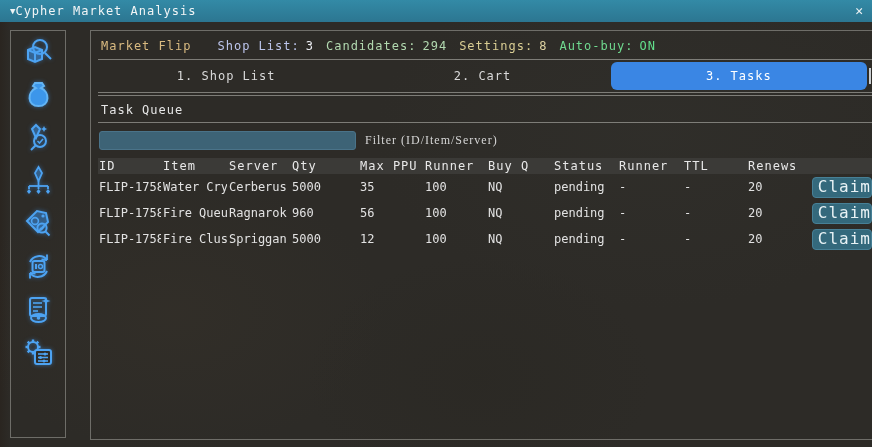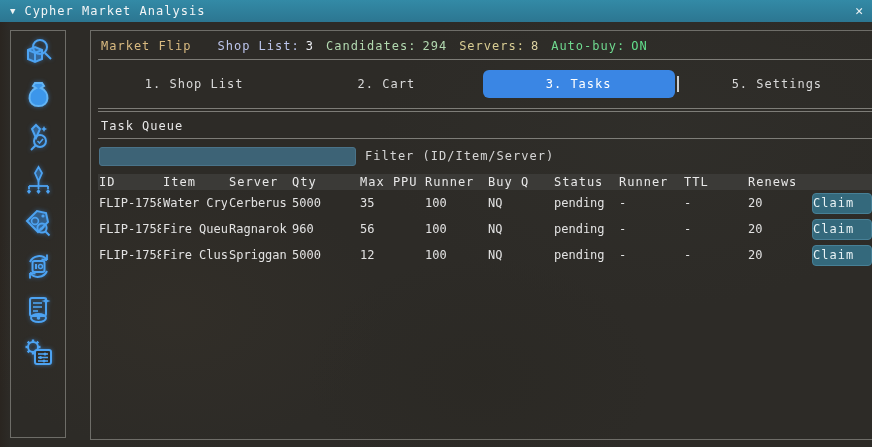--- a/index.html
+++ b/index.html
@@ -20,21 +20,21 @@
     background-color: #2d2b27;
   }
   
   .titlebar {
     position: absolute; left: 0; top: 0; width: 872px; height: 22px;
     background: linear-gradient(180deg, #338aa6, #2c7691);
     display: flex; align-items: center;
     font-size: 12px; color: #f2f5f6;
   }
   .collapse-btn { margin-left: 10px; font-size: 9px; cursor: default; color: #eef3f4; }
-  .title-text { margin-left: 9px; letter-spacing: 1px; }
+  .title-text { letter-spacing: 1px; }
   .close-btn { position: absolute; right: 9px; top: 3px; font-size: 13px; color: #eef3f4; }
   
   .sidebar {
     position: absolute; left: 10px; top: 30px; width: 56px; height: 408px;
     border: 1px solid rgba(190,190,185,0.45);
     display: flex; flex-direction: column; align-items: center;
     padding-top: 5px; gap: 12px;
   }
   .side-icon { width: 31px; height: 31px; display: flex; align-items: center; justify-content: center; }
   .side-icon svg { filter: drop-shadow(0 0 2px rgba(60,150,240,0.55)); }
@@ -49,58 +49,58 @@
   .mode-title { color: #d9ba80; margin-left: 3px; letter-spacing: 1px; }
   .stat { margin-left: 26px; letter-spacing: 1px; }
   .stat .v { margin-left: 6px; }
   .stat-shoplist  { color: #bcc5ec; } .stat-shoplist .v  { color: #ecedf2; }
   .stat-candidates{ color: #b2d9b0; } .stat-candidates .v{ color: #b2d9b0; }
   .stat-servers   { color: #d9cd93; } .stat-servers .v   { color: #ded3a2; }
   .stat-autobuy   { color: #6fd98f; } .stat-autobuy .v   { color: #62e08c; }
   .sep { border: none; border-top: 1px solid rgba(205,205,200,0.5); height: 0; }
   .sep-1 { margin-top: 4px; }
   
-  .tabs { display: flex; align-items: center; height: 46px; margin-top: 1px; }
+  .tabs { display: flex; align-items: center; height: 30px; margin-top: 1px; }
   .tab {
     flex: 1 1 0; text-align: center; height: 28px; line-height: 28px;
     color: #d9d9d9; letter-spacing: 1px; white-space: nowrap;
   }
   .tab.active {
     background: #3a86e4; border-radius: 6px; color: #ffffff;
   }
   .tab-caret { width: 2px; height: 16px; background: #c9cdd0; margin: 0 2px; }
   .sep-double { margin-top: 1px; }
   .sep-double2 { margin-top: 2px; }
   
   .section-title { margin-top: 7px; margin-left: 3px; letter-spacing: 1px; color: #e6e6e6; }
   .sep-3 { margin-top: 5px; }
   .filter-row { display: flex; align-items: center; margin-top: 7px; height: 20px; }
   .filter-input {
     width: 257px; height: 19px; margin-left: 1px;
     background: #3d6376; border: 1px solid #4a7389; border-radius: 3px;
     color: #e8eef2; font-family: inherit; font-size: 12px; padding: 0 5px; outline: none;
   }
-  .filter-label { margin-left: 9px; color: #d6d6d6; letter-spacing: 1px; }
+  .filter-label { margin-left: 9px; color: #d6d6d6; letter-spacing: 1px; font-family: Liberation Serif, serif; }
   
   .task-table { margin-top: 8px; }
   .tgrid {
     display: grid;
     grid-template-columns: 63px 66px 63px 68px 65px 63px 66px 65px 65px 64px 66px 1fr;
     align-items: center;
   }
   .thead { background: #3b3a37; height: 16px; }
   .thead .cell { font-size: 12px; color: #e8e8e8; letter-spacing: 1px; }
   .trow { height: 26px; }
   .cell { white-space: nowrap; overflow: hidden; padding-left: 2px; }
   .cell.id { padding-left: 1px; }
   .claim-cell { display: flex; justify-content: flex-end; padding-right: 5px; }
   .claim-btn {
     background: #34697c; border: 1px solid #478096; border-radius: 4px;
-    color: #e8f2f5; font-family: inherit; font-size: 12px;
-    height: 21px; width: 60px; letter-spacing: 1px; line-height: 18px; text-align: left;
+    color: #e8f2f5; font-family: inherit; font-size: 16px;
+    height: 21px; width: 60px; letter-spacing: 1px; line-height: 18px; text-align: right;
   }
 </style>
 </head>
 <body>
 
 <div class="window">
 
   <div class="titlebar">
     <span class="collapse-btn">▼</span>
     <span class="title-text">Cypher Market Analysis</span>
@@ -198,32 +198,31 @@
       </svg>
     </div>
   </div>
 
   <div class="main-panel">
 
     <div class="statusline">
       <span class="mode-title">Market Flip</span>
       <span class="stat stat-shoplist"><span>Shop List:</span><span class="v">3</span></span>
       <span class="stat stat-candidates" style="margin-left:12px"><span>Candidates:</span><span class="v">294</span></span>
-      <span class="stat stat-servers" style="margin-left:12px"><span>Servers:</span><span class="v">8</span></span>
+      <span class="stat stat-servers" style="margin-left:12px"><span>Settings:</span><span class="v">8</span></span>
       <span class="stat stat-autobuy" style="margin-left:12px"><span>Auto-buy:</span><span class="v">ON</span></span>
     </div>
 
     <hr class="sep sep-1">
 
     <div class="tabs">
       <div class="tab">1. Shop List</div>
       <div class="tab">2. Cart</div>
       <div class="tab active">3. Tasks</div>
       <div class="tab-caret"></div>
-      <div class="tab">5. Settings</div>
     </div>
 
     <hr class="sep sep-double">
     <hr class="sep sep-double2">
 
     <div class="section-title">Task Queue</div>
     <hr class="sep sep-3">
 
     <div class="filter-row">
       <input class="filter-input" type="text" value="" style="">

